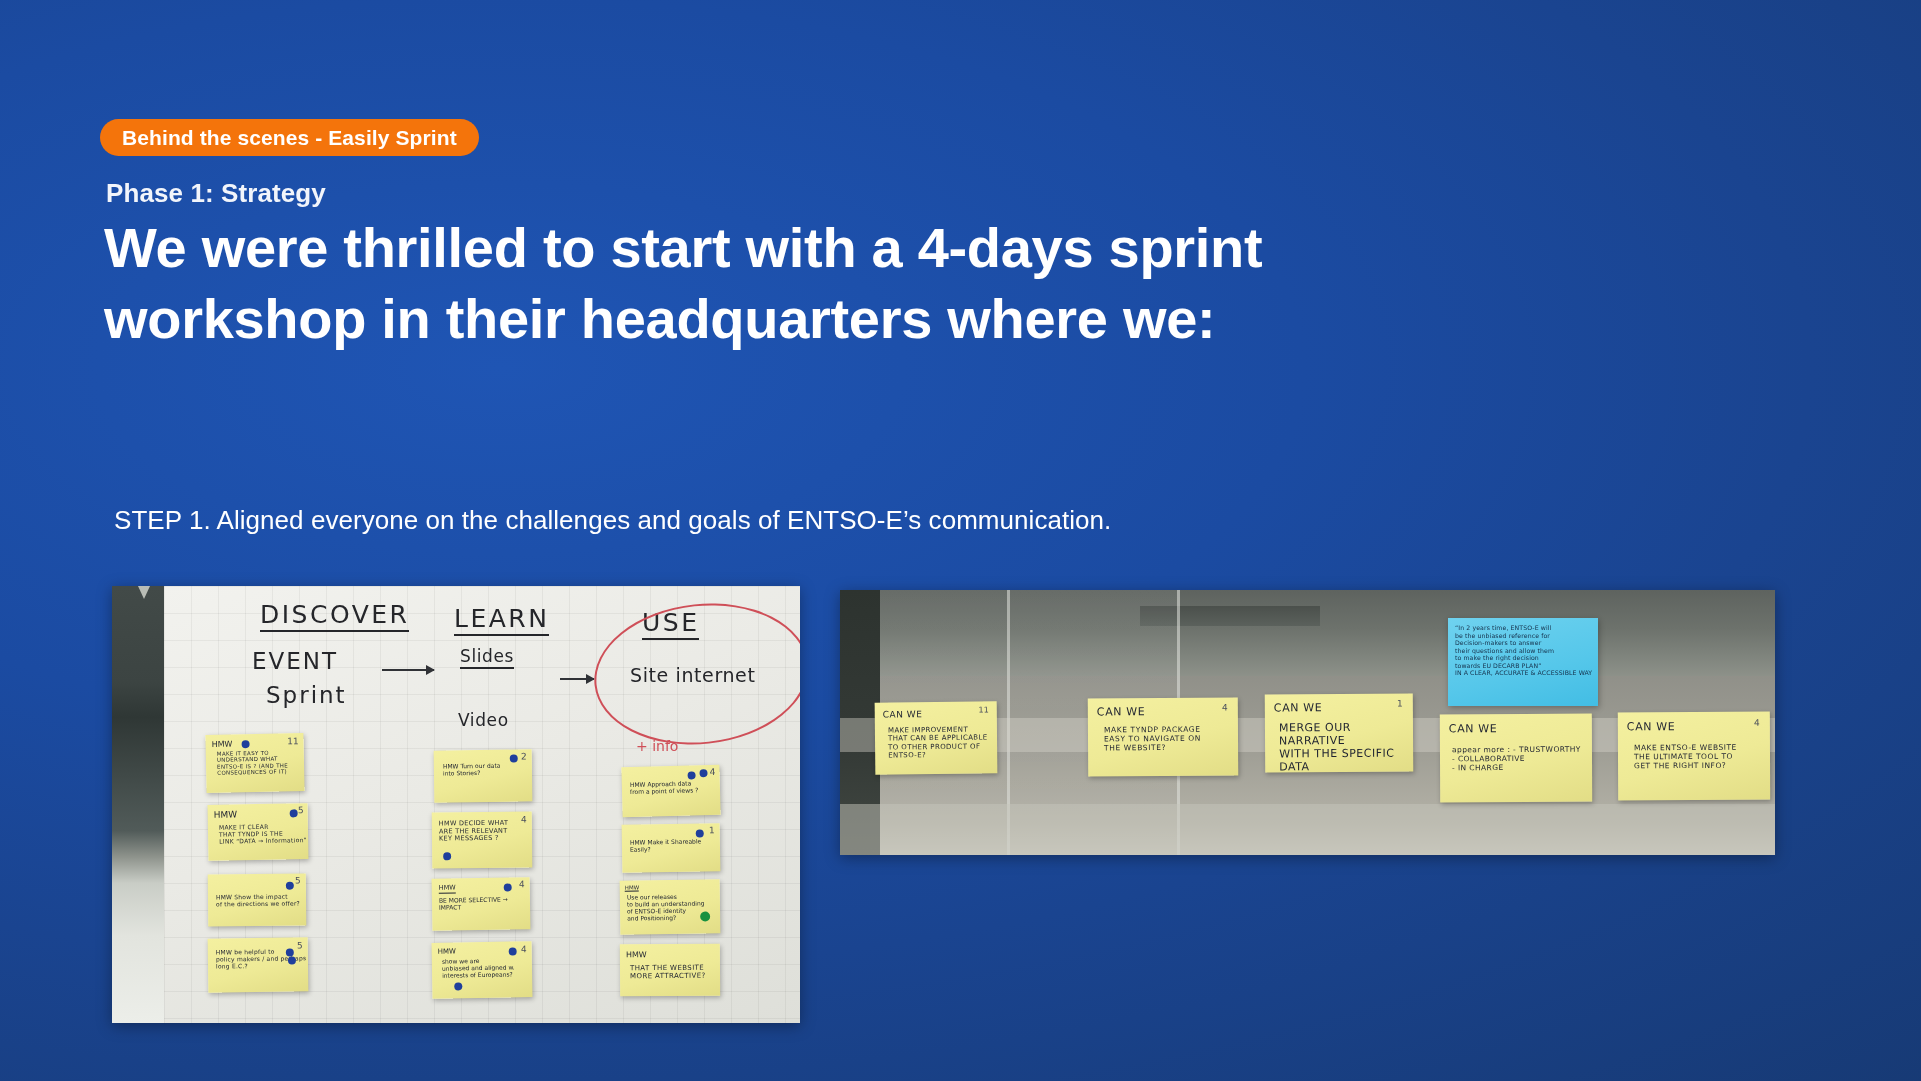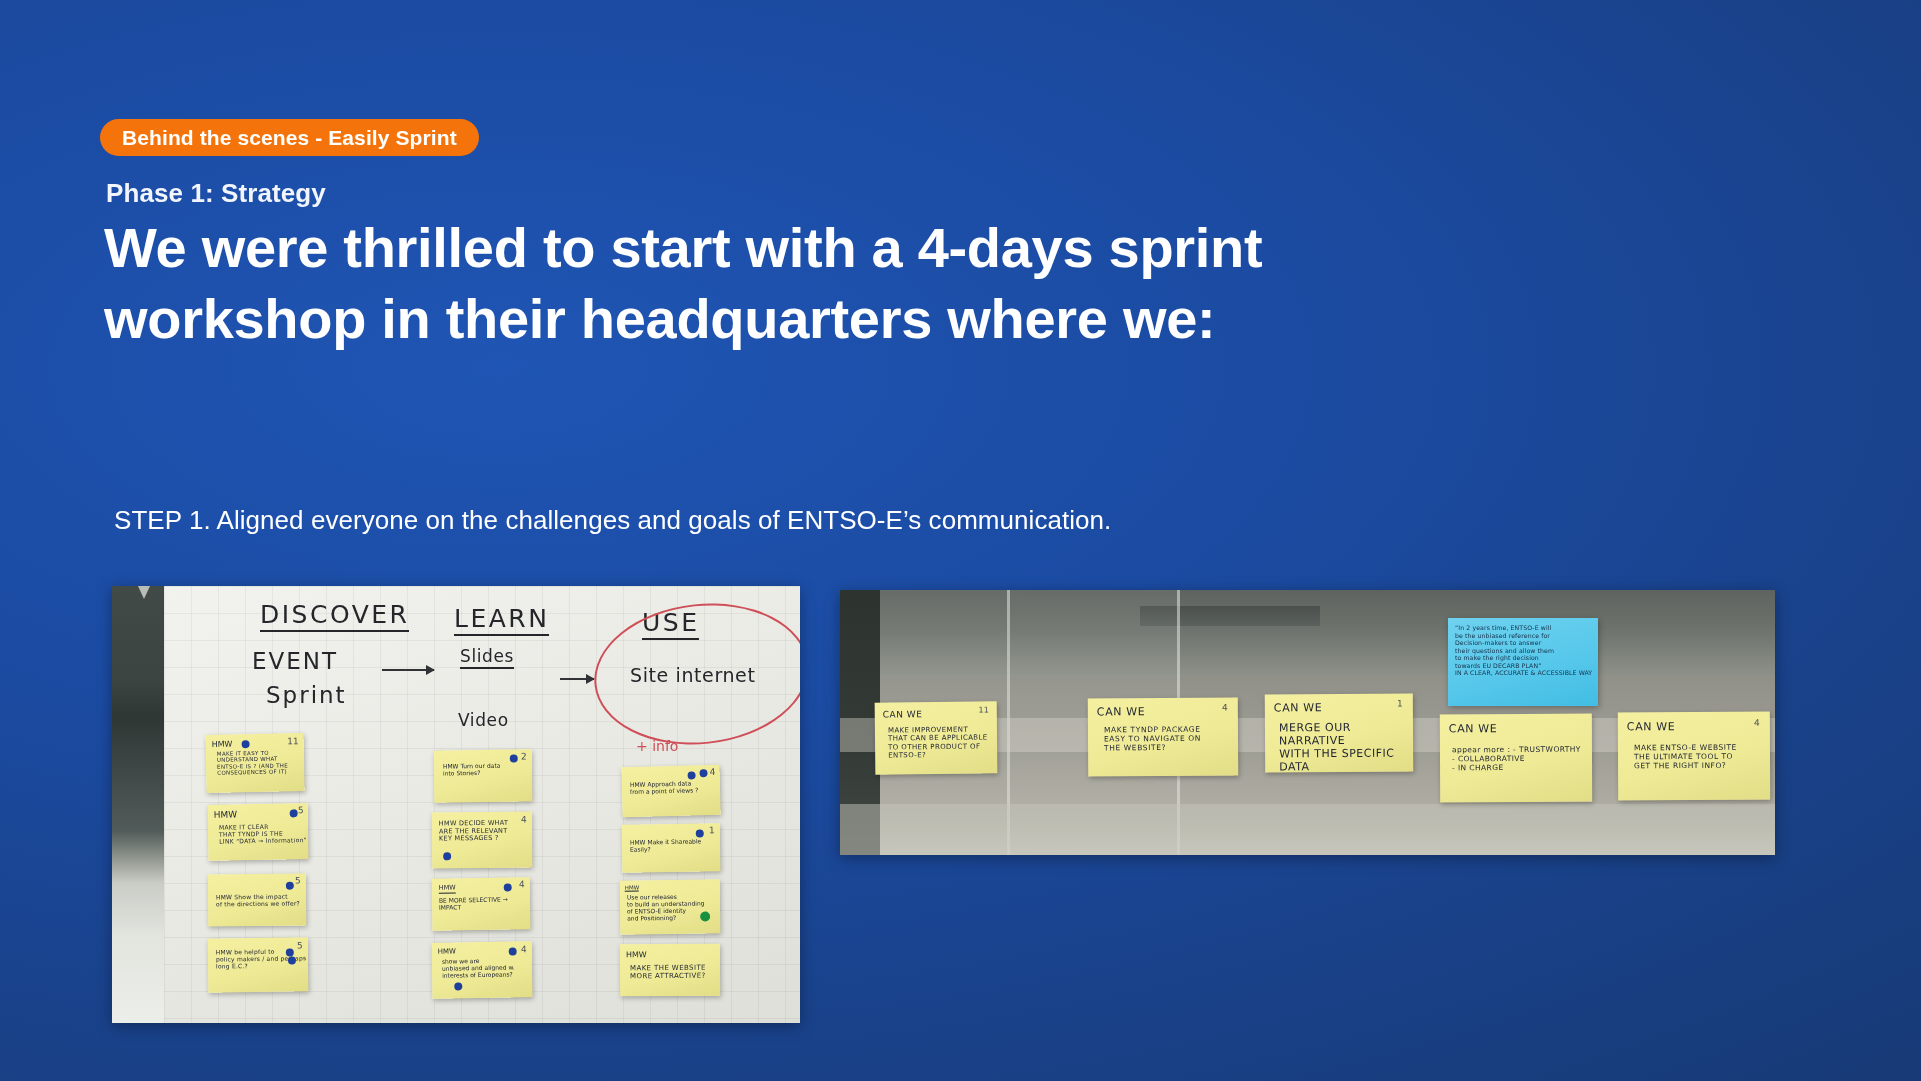--- a/index.html
+++ b/index.html
@@ -338,21 +338,21 @@
         <div class="t" style="left:5px; top:4px; font-size:5.5px; border-bottom:1px solid #1f2330;">HMW</div>
         <div class="t scrib" style="left:7px; top:13px; font-size:6px;">Use our releases
 to build an understanding
 of ENTSO-E identity
 and Positioning?</div>
         <div class="dot green" style="right:10px; bottom:12px; width:10px; height:10px;"></div>
       </div>
 
       <div class="sticky" style="left:456px; top:358px; width:100px; height:52px; transform:rotate(-0.4deg);">
         <div class="t" style="left:6px; top:6px; font-size:8px;">HMW</div>
-        <div class="t scrib" style="left:10px; top:20px; font-size:7px; letter-spacing:.4px;">MAKE THE WEBSITE
+        <div class="t scrib" style="left:10px; top:20px; font-size:7px; letter-spacing:.4px;">THAT THE WEBSITE
 MORE ATTRACTIVE?</div>
       </div>
 
     </div>
   </div>
 
   <div class="photo" id="photo-right">
     <div class="ceiling">
       <div class="ceiling-vent"></div>
     </div>

